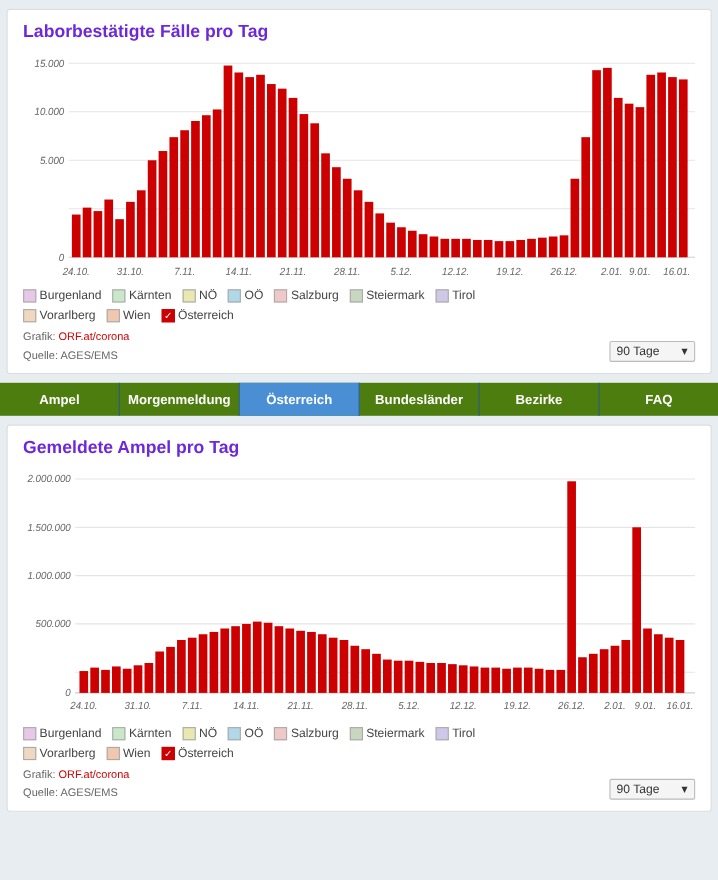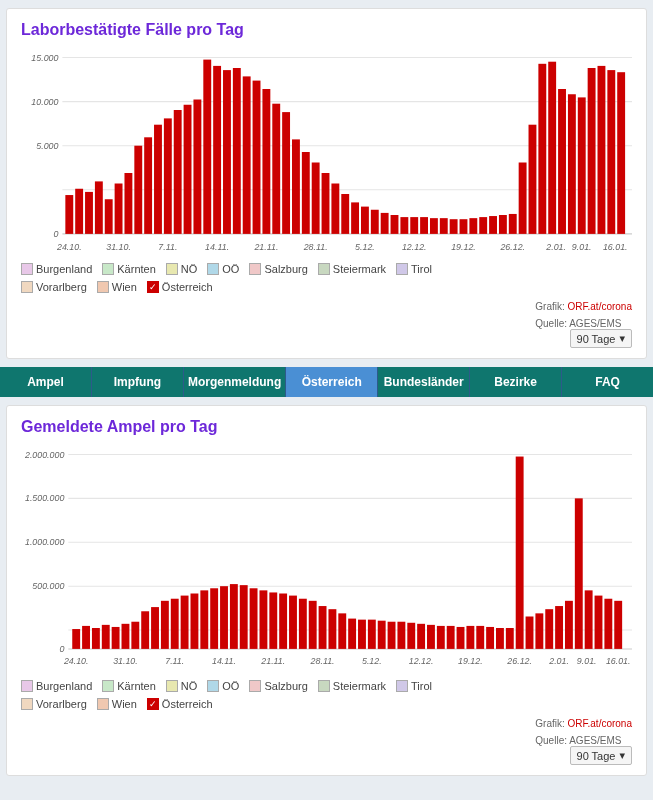--- a/index.html
+++ b/index.html
@@ -78,41 +78,41 @@
       margin-top: 6px;
     }
 
     .source-line a {
       color: #cc0000;
       text-decoration: none;
     }
 
     .chart-footer {
       display: flex;
+      justify-content: space-between;
       align-items: flex-end;
       margin-top: 2px;
-      flex-direction: column;
     }
 
     .dropdown-btn {
       border: 1px solid #bbb;
       background: #f5f5f5;
       padding: 2px 6px;
       font-size: 11px;
       cursor: pointer;
       border-radius: 2px;
       color: #333;
       display: flex;
       align-items: center;
-      gap: 4px;
+      gap: 20px;
     }
 
     .nav-bar {
       display: flex;
-      background: #0f766e;
+      background: #4d7c0f;
       width: 100%;
     }
 
     .nav-item {
       flex: 1;
       text-align: center;
       padding: 8px 4px;
       font-size: 12px;
       font-weight: bold;
       color: #fff;
@@ -306,21 +306,20 @@
     </div>
     <button class="dropdown-btn">
       <span>90 Tage</span>
       <span>▾</span>
     </button>
   </div>
 </div>
 
 <nav class="nav-bar">
   <div class="nav-item">Ampel</div>
-  <div class="nav-item">Impfung</div>
   <div class="nav-item">Morgenmeldung</div>
   <div class="nav-item active">Österreich</div>
   <div class="nav-item">Bundesländer</div>
   <div class="nav-item">Bezirke</div>
   <div class="nav-item">FAQ</div>
 </nav>
 
 <div class="chart-panel">
   <div class="chart-title">Gemeldete Ampel pro Tag</div>
 

